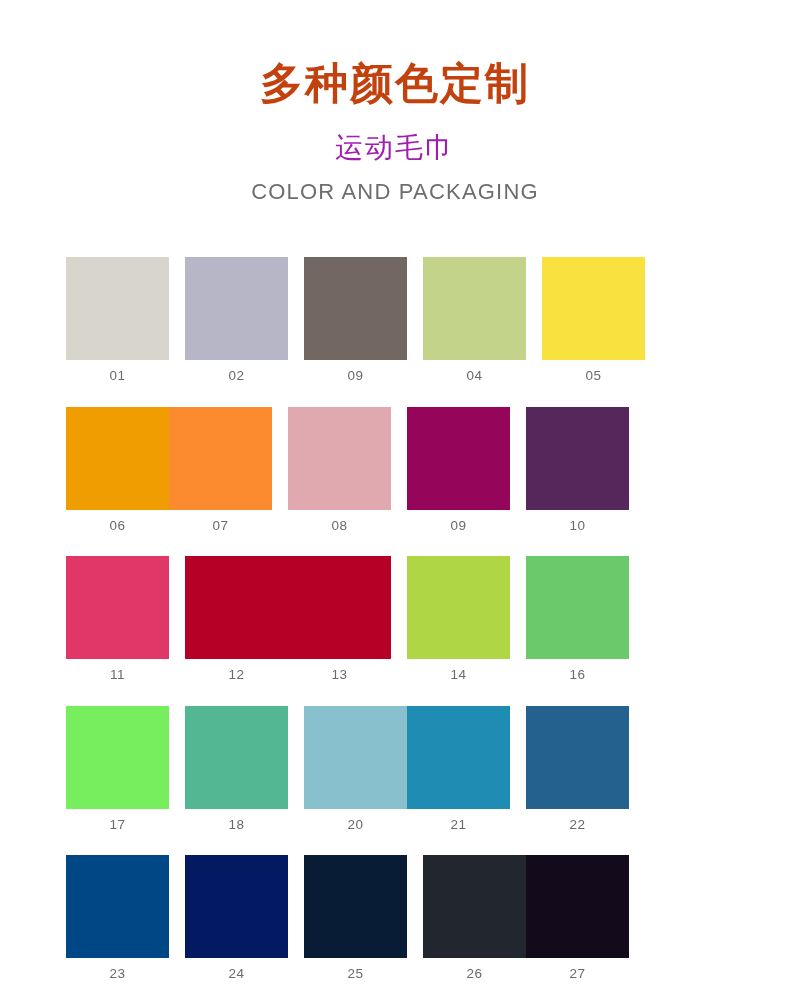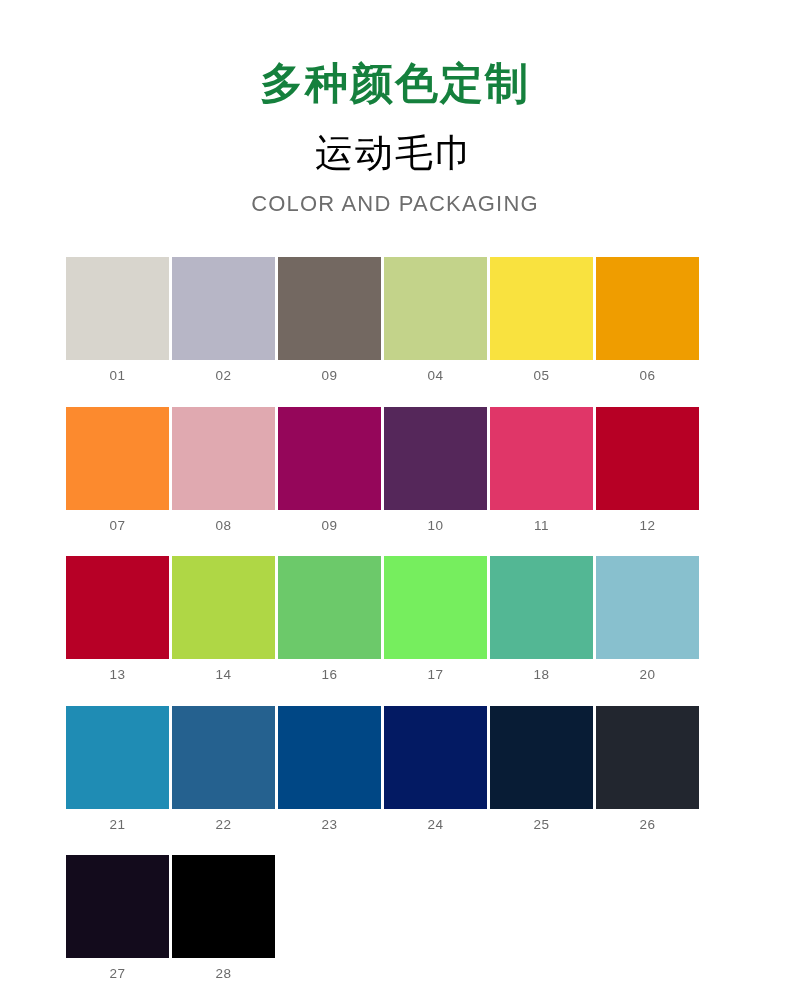--- a/index.html
+++ b/index.html
@@ -25,30 +25,30 @@
 
   
   .header {
     padding-top: 58px;
     text-align: center;
   }
 
   .title-main {
     font-size: 43px;
     font-weight: bold;
-    color: #15803d;
+    color: #c2410c;
     letter-spacing: 2px;
     line-height: 1.18;
     margin: 0;
   }
 
   .title-sub {
-    font-size: 38px;
+    font-size: 28px;
     font-weight: normal;
-    color: #000000;
+    color: #a21caf;
     letter-spacing: 2px;
     line-height: 1.2;
     margin: 22px 0 0 0;
   }
 
   .title-en {
     font-size: 22px;
     font-weight: normal;
     color: #6d6d6d;
     letter-spacing: 1.2px;
@@ -62,21 +62,21 @@
     top: 257px;
     left: 66px;
     width: 662px;
     display: flex;
     flex-wrap: wrap;
     gap: 0;
   }
 
   .swatch-cell {
     width: 103px;
-    margin-right: 3px;
+    margin-right: 16px;
     margin-bottom: 24px;
   }
   .swatch-cell:nth-child(6n) {
     margin-right: 0;
   }
 
   .swatch-chip {
     width: 103px;
     height: 103px;
     display: block;

